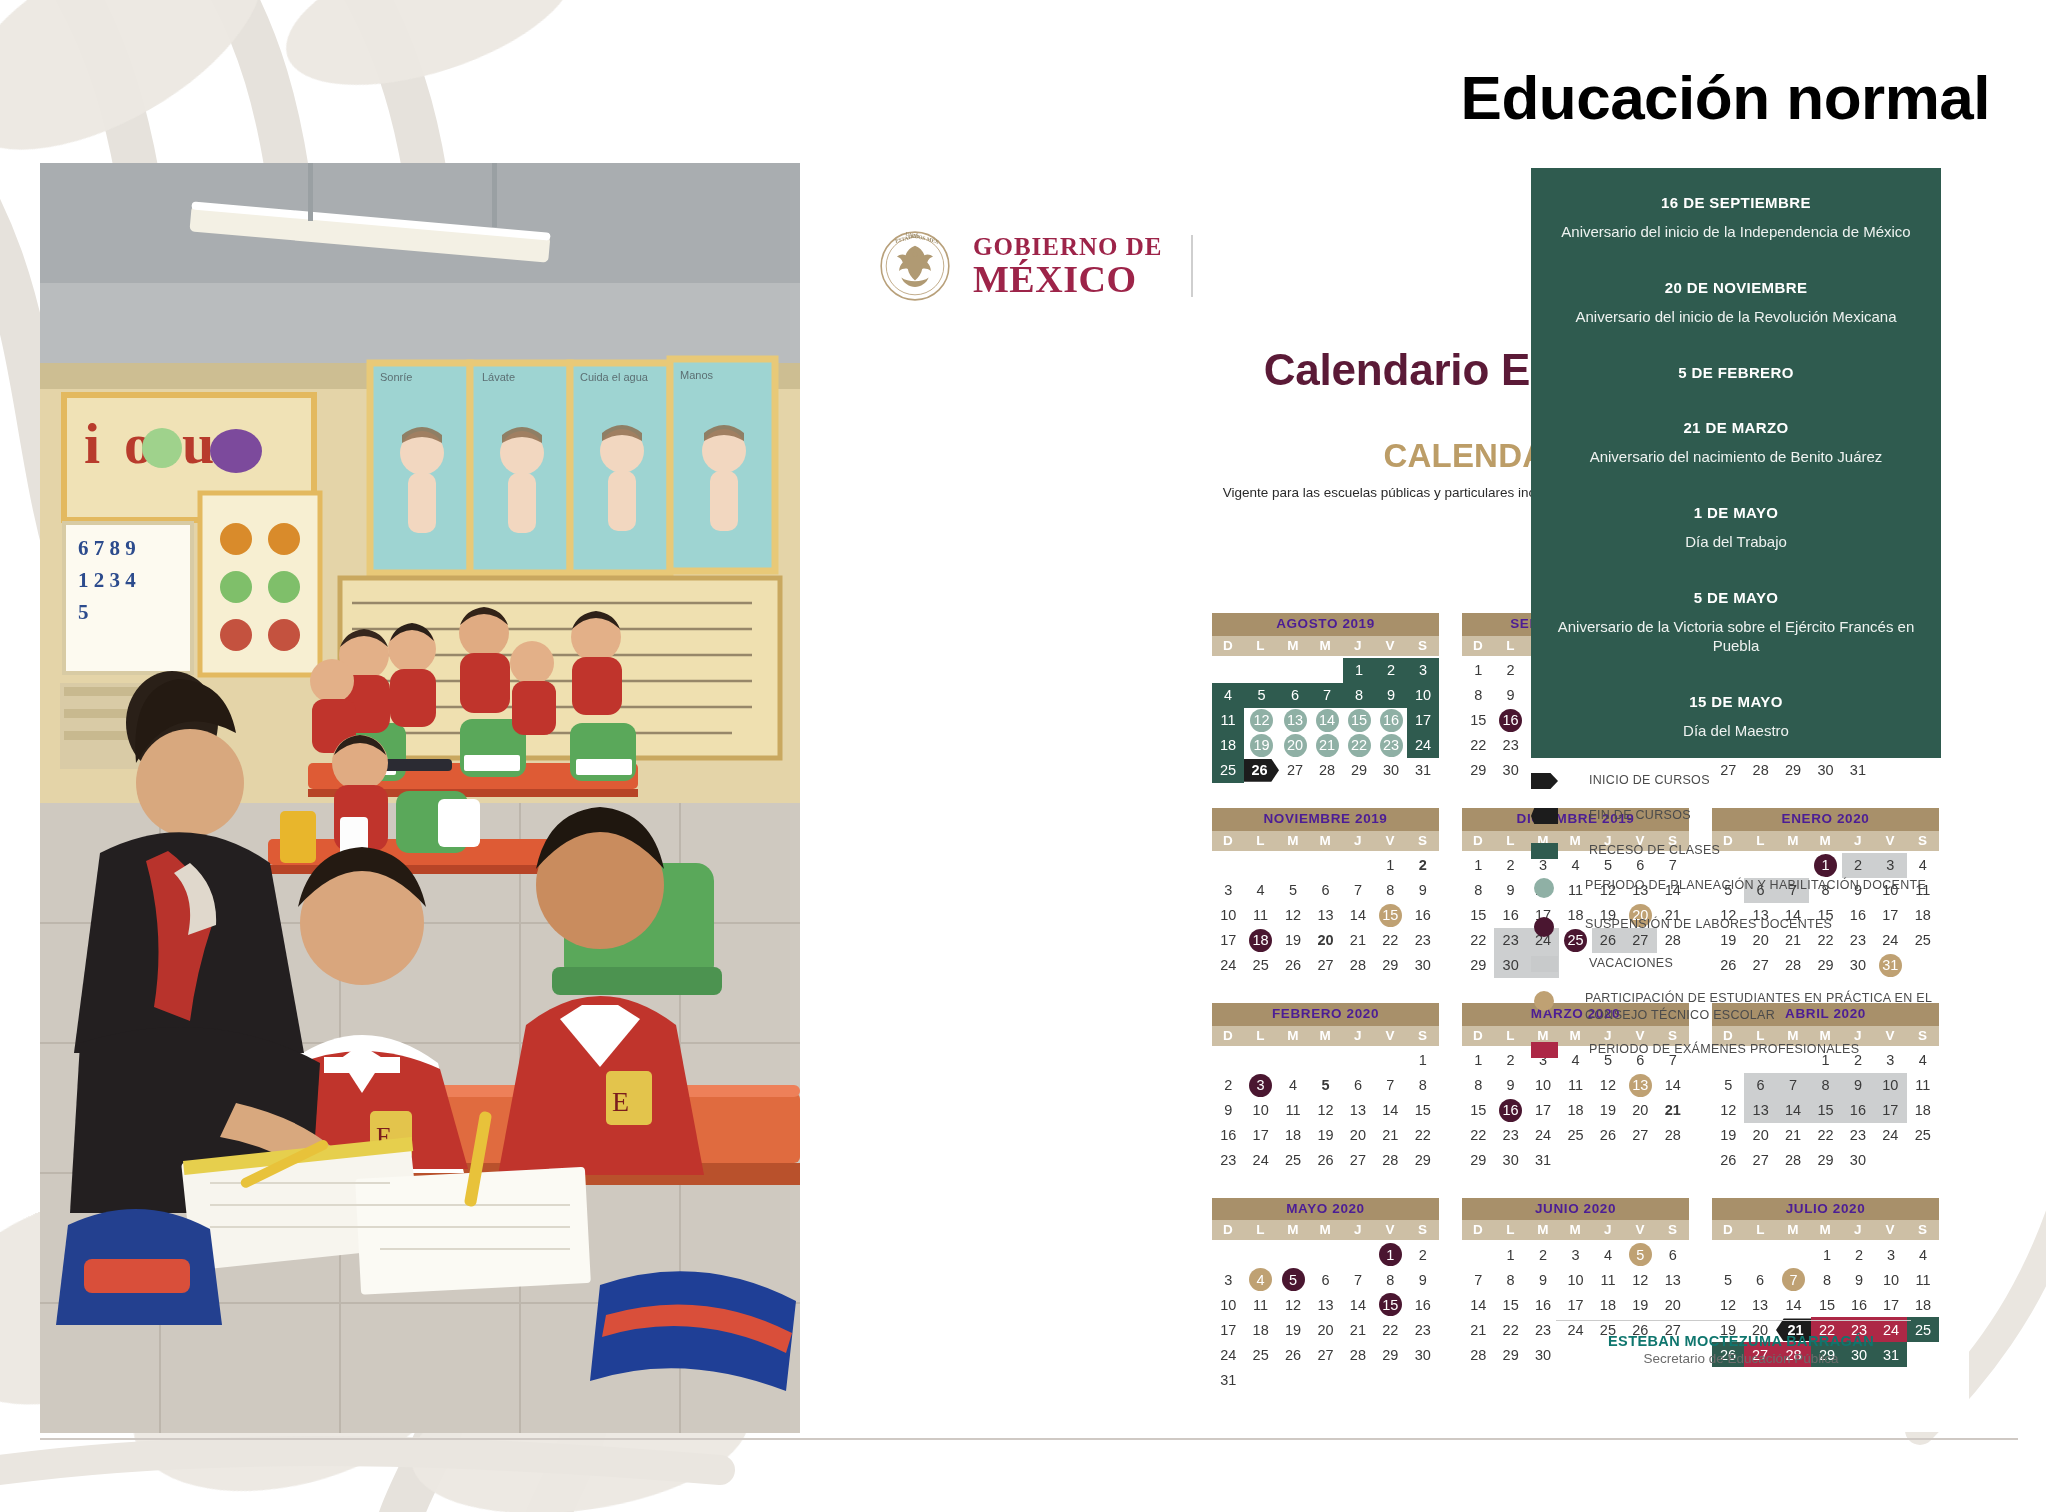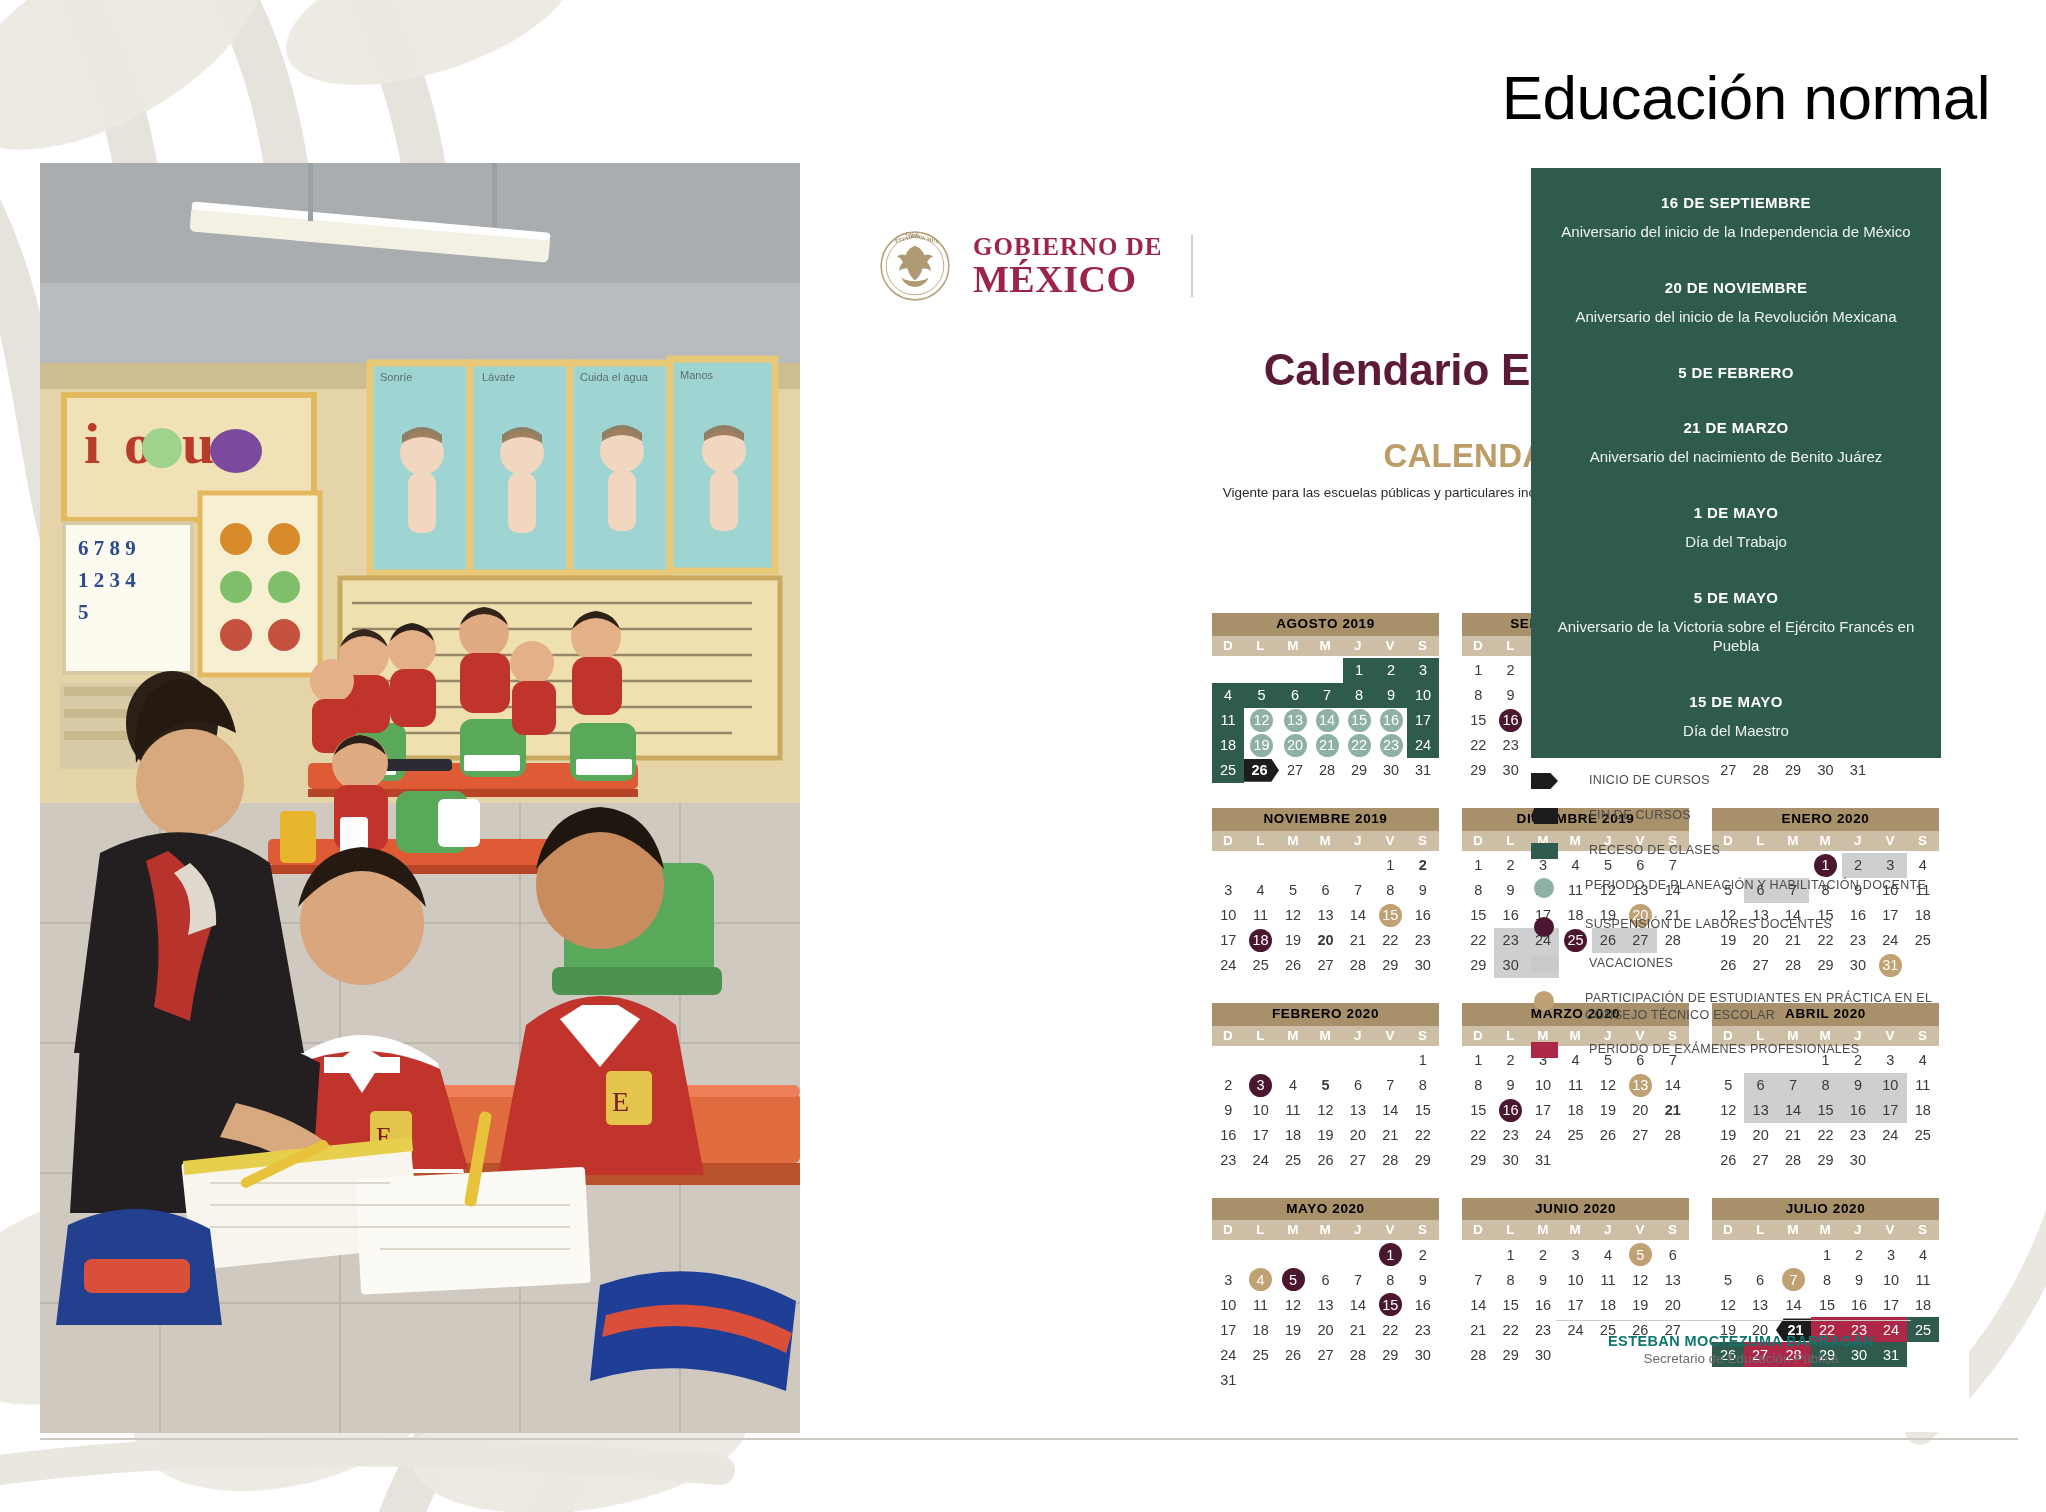--- a/index.html
+++ b/index.html
@@ -7,21 +7,21 @@
     width:2046px;height:1512px;position:relative;overflow:hidden;
     background:#ffffff;
     font-family:"Liberation Sans", sans-serif;
   }
   
   #bg-watermark{position:absolute;inset:0;z-index:0;overflow:hidden;background:#ffffff;}
   #bg-watermark svg{position:absolute;left:-40px;top:-30px;width:2140px;height:1580px;}
   
   #slide-title{
     position:absolute;right:56px;top:62px;z-index:6;
-    font-size:62px;font-weight:normal;color:#000000;letter-spacing:-0.5px;
+    font-size:62px;font-weight:bold;color:#000000;letter-spacing:-0.5px;
     font-family:"Liberation Sans", sans-serif;white-space:nowrap;
   }
   
   #poster{
     position:absolute;left:797px;top:160px;width:1172px;height:1272px;z-index:4;
     background:#ffffff;
   }
   #poster-inner{position:relative;width:100%;height:100%;}
   
   #photo{
@@ -43,21 +43,21 @@
   #cal-subtitle{font-size:33px;font-weight:bold;color:#bc9d67;letter-spacing:0.2px;margin-top:42px;}
   #cal-note{font-size:13.5px;color:#2b2b2b;line-height:1.38;margin-top:9px;}
   
   #months{
     position:absolute;left:415px;top:453px;width:727px;
     display:grid;grid-template-columns:repeat(3,1fr);
     column-gap:23px;row-gap:25px;
   }
   .month{width:100%;}
   .m-head{
-    background:#a8906a;color:#000000;text-align:center;
+    background:#a8906a;color:#4c1d95;text-align:center;
     font-size:13.5px;font-weight:bold;letter-spacing:0.6px;
     padding:4px 0 4px;line-height:1.1;
   }
   .m-dow{
     background:#cdbfa5;color:#ffffff;display:grid;grid-template-columns:repeat(7,1fr);
     font-size:13.5px;font-weight:bold;text-align:center;padding:2px 0 3px;letter-spacing:0.5px;
   }
   .m-grid{display:grid;grid-template-columns:repeat(7,1fr);margin-top:2px;}
   .cell{
     height:25px;display:flex;align-items:center;justify-content:center;

